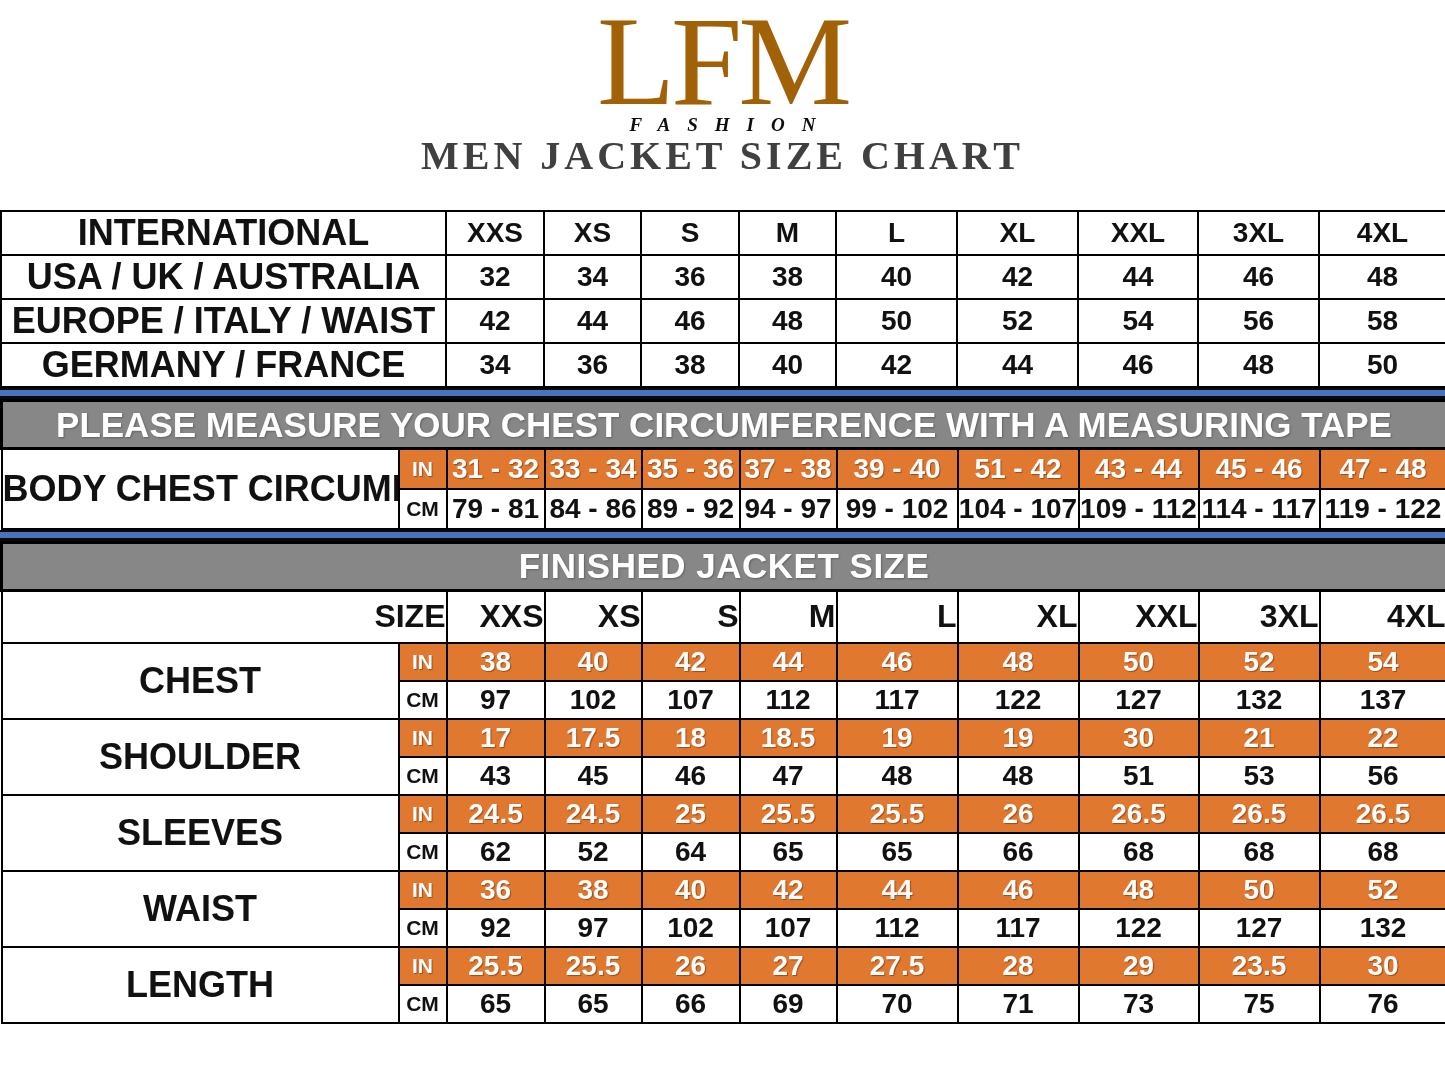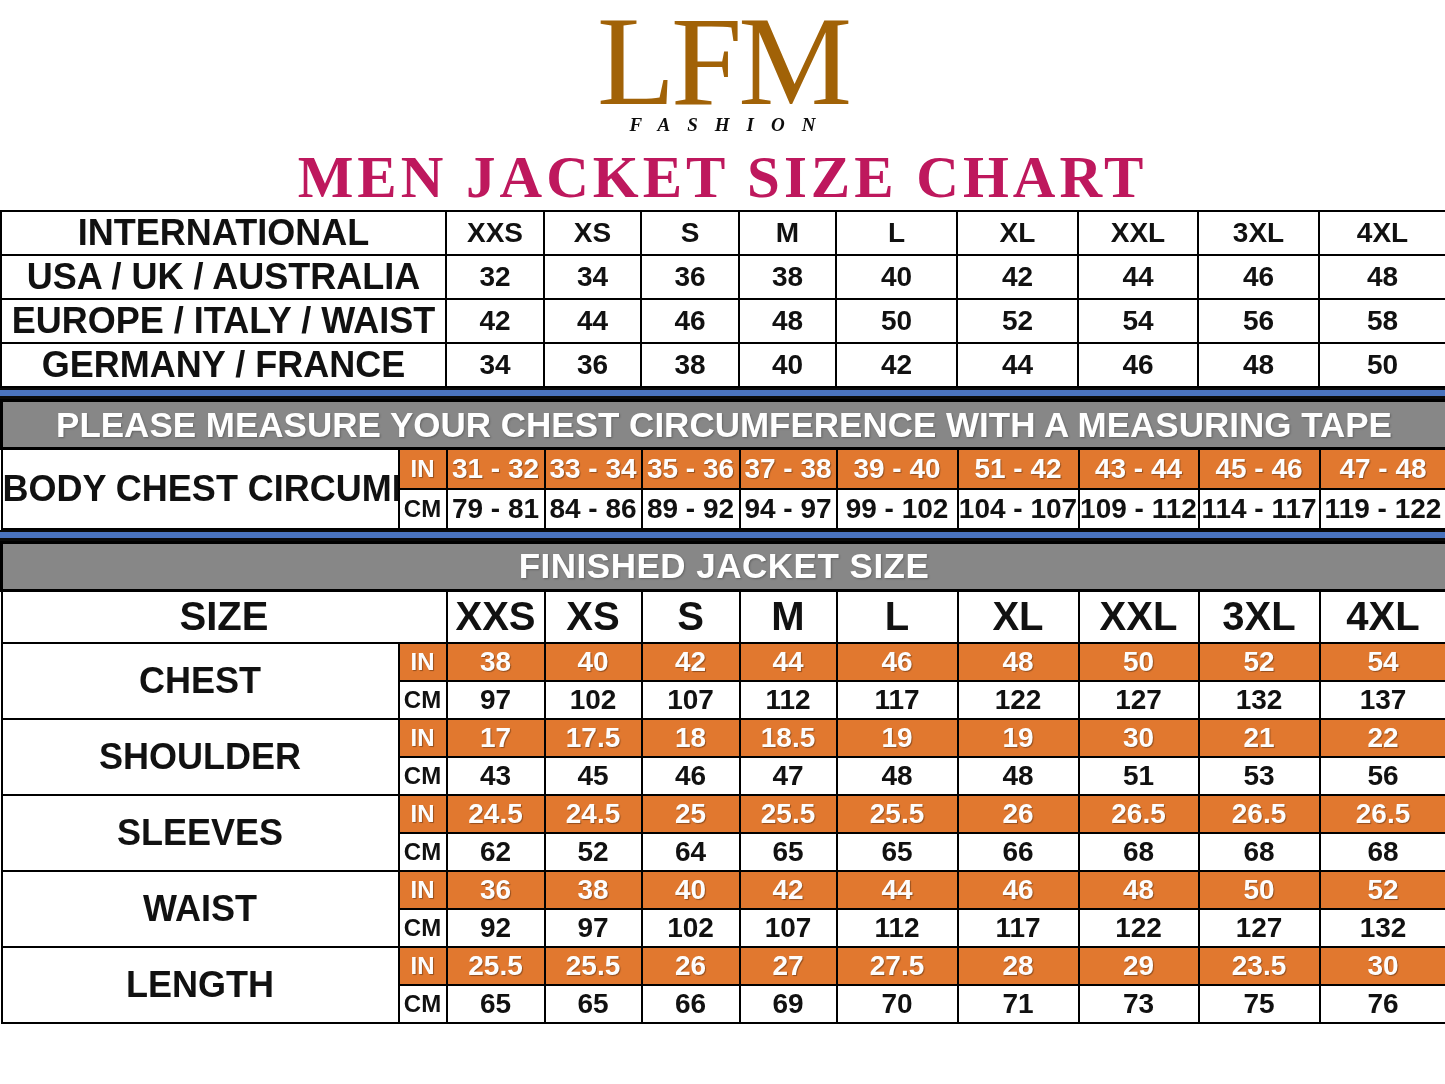--- a/index.html
+++ b/index.html
@@ -38,25 +38,25 @@
     font-size:19px;
     letter-spacing:17px;
     text-indent:17px;
     color:#0d0d0d;
     margin-top:-2px;
     font-style:italic;
   }
   .page-title{
     font-family:"Liberation Serif", serif;
     font-weight:700;
-    font-size:59px;
+    font-size:40px;
     letter-spacing:4px;
-    color:#be185d;
+    color:#404040;
     line-height:1.0;
-    margin-top:12px;
+    margin-top:0;
   }
   
   table{
     width:1445px;
     border-collapse:collapse;
     table-layout:fixed;
   }
   td{
     border:2px solid var(--border);
     text-align:center;
@@ -70,31 +70,31 @@
     font-weight:700;
     font-size:35px;
     height:48px;
     border:3px solid var(--border);
     text-shadow:1px 1px 2px rgba(0,0,0,0.28);
     letter-spacing:0.5px;
   }
   tr.bar-row td.long{font-size:35px;letter-spacing:0px;}
   .lbl{font-weight:700;font-size:36px;color:#111;}
   .val{font-weight:700;font-size:28px;color:#111;}
-  .unit{font-weight:700;font-size:24px;color:#111;}
+  .unit{font-weight:700;font-size:21px;color:#111;}
   td.in-cell{
     background:var(--orange);
     color:#fdfdfd;
     text-shadow:1px 1px 1px rgba(0,0,0,0.35);
   }
   
   .t1 tr.r-first td{height:42px;}
   .t1 tr.r td{height:39px;}
   .t2 tr.r td{height:40px;}
-  .t3 tr.size-row td{height:53px;font-size:40px;}
+  .t3 tr.size-row td{height:53px;font-size:32px;text-align:right;}
   .t3 tr.r td{height:38px;}
   
   .sep{
     width:1445px;height:11px;
     background:var(--blue);
     border-top:2px solid #0a0a0a;
     border-bottom:3px solid #0a0a0a;
   }
 </style>
 </head>

